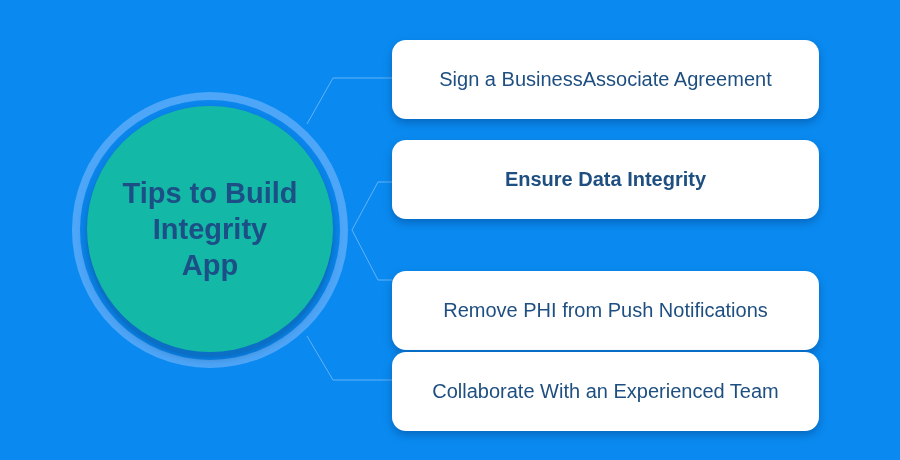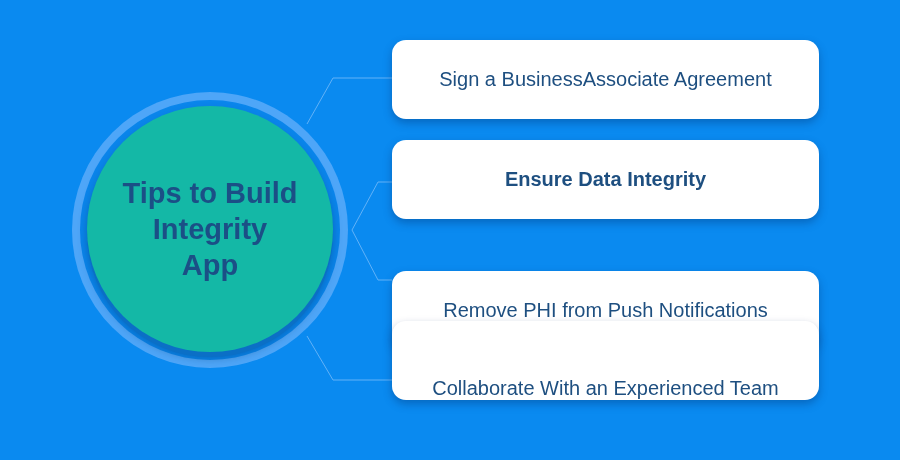--- a/index.html
+++ b/index.html
@@ -38,16 +38,16 @@
 
   <div class="card" style="top:40px;">
     <span class="card-label">Sign a BusinessAssociate Agreement</span>
   </div>
   <div class="card" style="top:140px;font-weight:bold;">
     <span class="card-label">Ensure Data Integrity</span>
   </div>
   <div class="card" style="top:240px;margin-top:31px;">
     <span class="card-label">Remove PHI from Push Notifications</span>
   </div>
-  <div class="card" style="top:321px;align-items:flex-end;">
+  <div class="card" style="top:352px;">
     <span class="card-label">Collaborate With an Experienced Team</span>
   </div>
 </div>
 
 </body></html>

